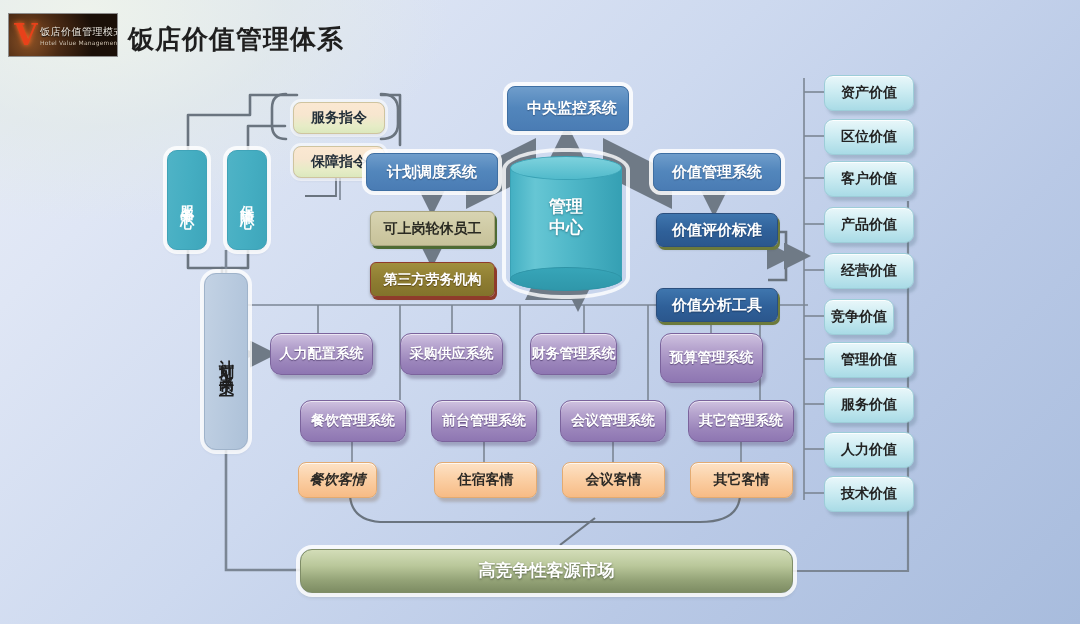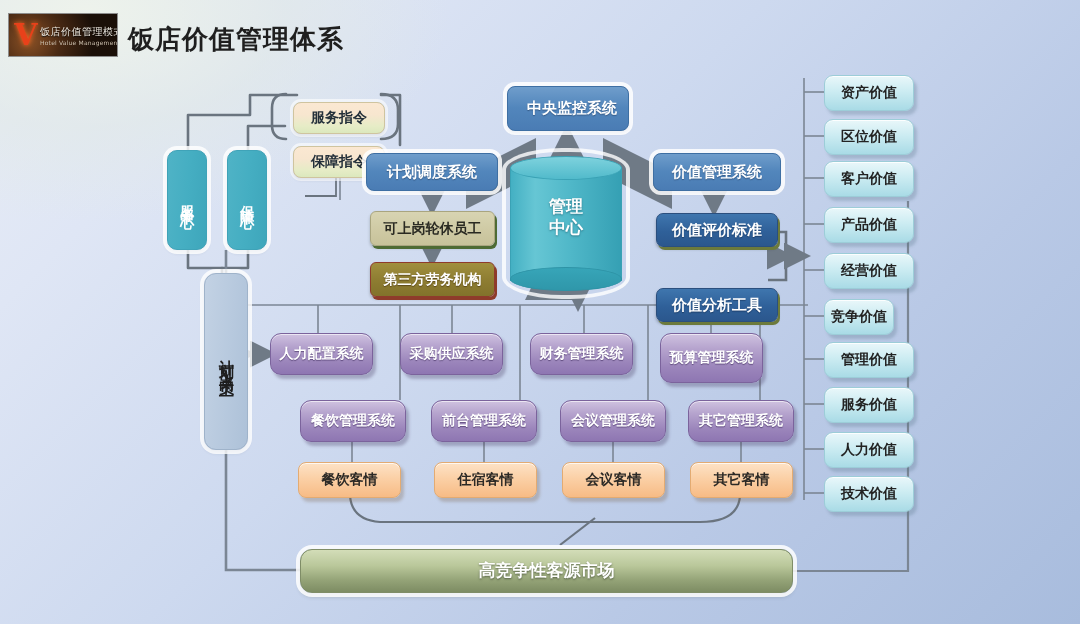--- a/index.html
+++ b/index.html
@@ -323,29 +323,29 @@
     <div class="lbl">管理
 中心</div>
   </div>
 
   <div class="abs node blue" style="left:653px; top:153px; width:128px; height:38px;">价值管理系统</div>
   <div class="abs node dblue" style="left:656px; top:213px; width:122px; height:34px;">价值评价标准</div>
   <div class="abs node dblue" style="left:656px; top:262px; width:122px; height:34px;margin-top:26px;">价值分析工具</div>
 
   <div class="abs node purple" style="left:270px; top:333px; width:103px; height:42px;">人力配置系统</div>
   <div class="abs node purple" style="left:400px; top:333px; width:103px; height:42px;">采购供应系统</div>
-  <div class="abs node purple" style="left:530px; top:333px; width:103px; height:42px;">财务管理系统</div>
+  <div class="abs node purple" style="left:530px; top:333px; width:87px; height:42px;">财务管理系统</div>
   <div class="abs node purple" style="left:660px; top:333px; width:103px; height:50px;">预算管理系统</div>
 
   <div class="abs node purple" style="left:300px; top:400px; width:106px; height:42px;">餐饮管理系统</div>
   <div class="abs node purple" style="left:431px; top:400px; width:106px; height:42px;">前台管理系统</div>
   <div class="abs node purple" style="left:560px; top:400px; width:106px; height:42px;">会议管理系统</div>
   <div class="abs node purple" style="left:688px; top:400px; width:106px; height:42px;">其它管理系统</div>
 
-  <div class="abs node orange" style="left:298px; top:462px; width:103px; height:36px;">餐饮客情</div>
+  <div class="abs node orange" style="left:298px; top:462px; width:79px; height:36px;font-style:italic;">餐饮客情</div>
   <div class="abs node orange" style="left:434px; top:462px; width:103px; height:36px;">住宿客情</div>
   <div class="abs node orange" style="left:562px; top:462px; width:103px; height:36px;">会议客情</div>
   <div class="abs node orange" style="left:690px; top:462px; width:103px; height:36px;">其它客情</div>
 
   <div class="abs node market" style="left:300px; top:549px; width:493px; height:44px;">高竞争性客源市场</div>
 
   <div class="abs node value" style="left:824px; top:119px; width:90px; height:36px;">区位价值</div>
   <div class="abs node value" style="left:824px; top:75px;  width:90px; height:36px;">资产价值</div>
   <div class="abs node value" style="left:824px; top:161px; width:90px; height:36px;">客户价值</div>
   <div class="abs node value" style="left:824px; top:207px; width:90px; height:36px;">产品价值</div>

